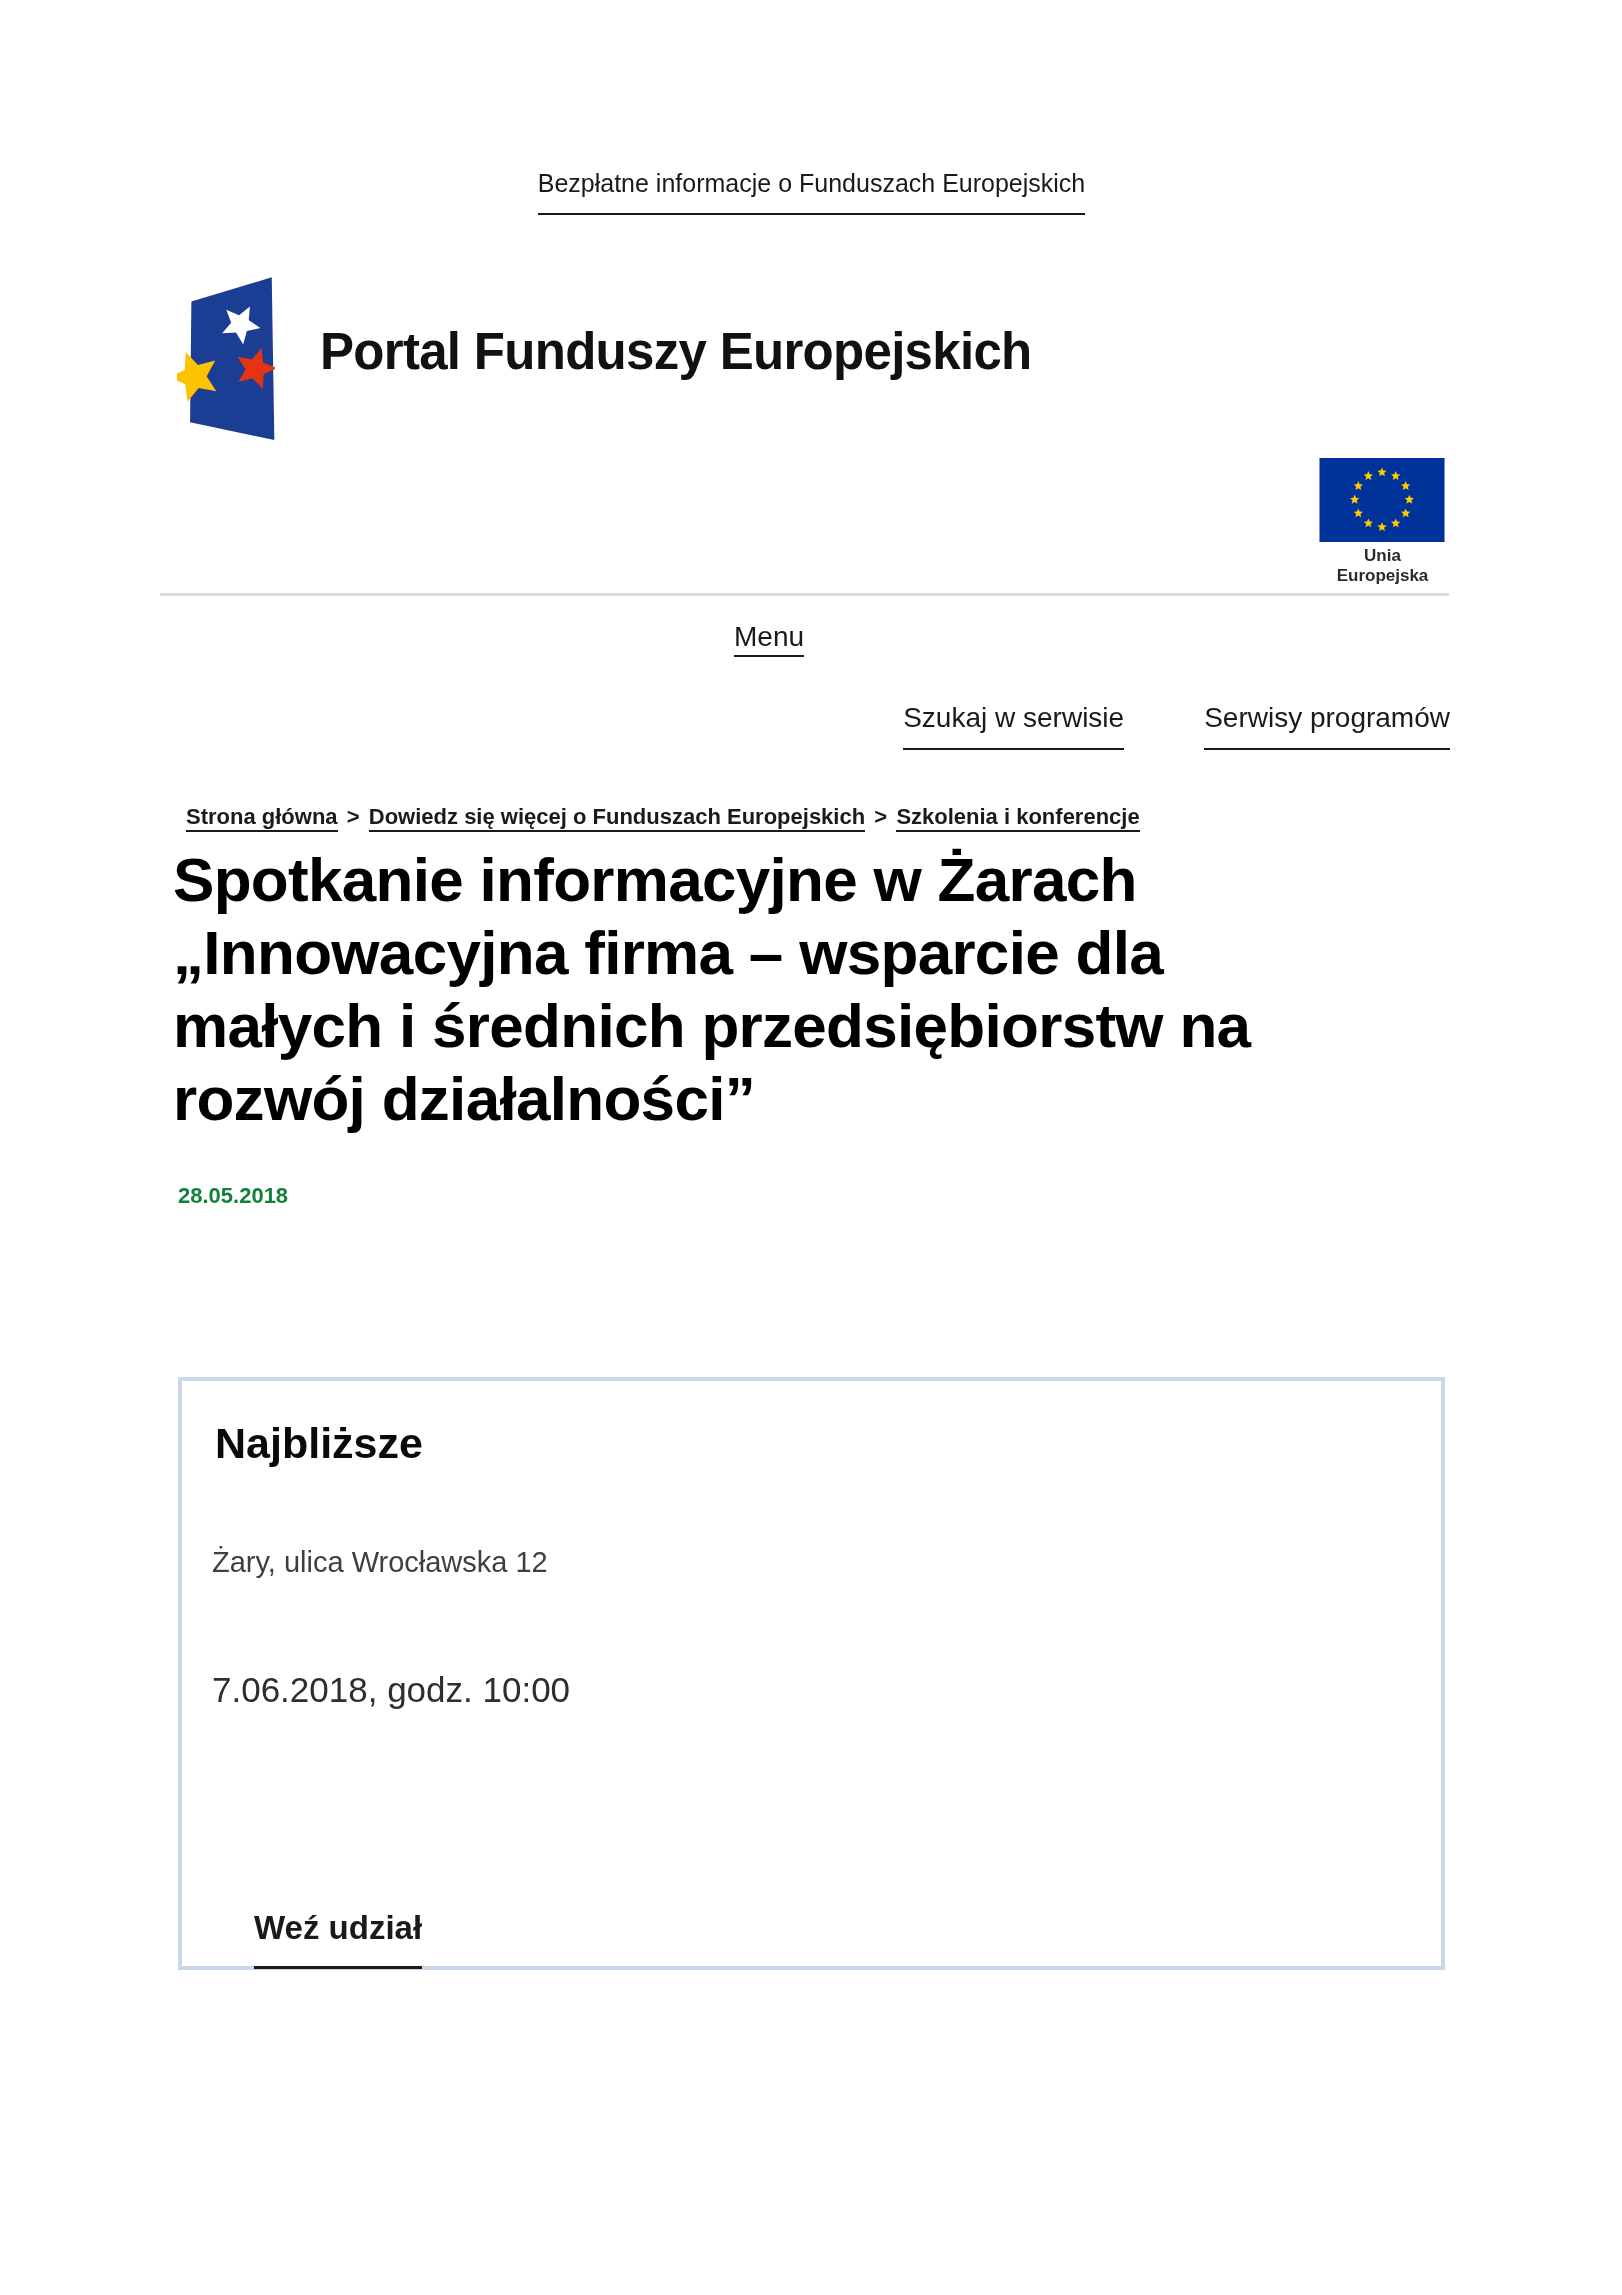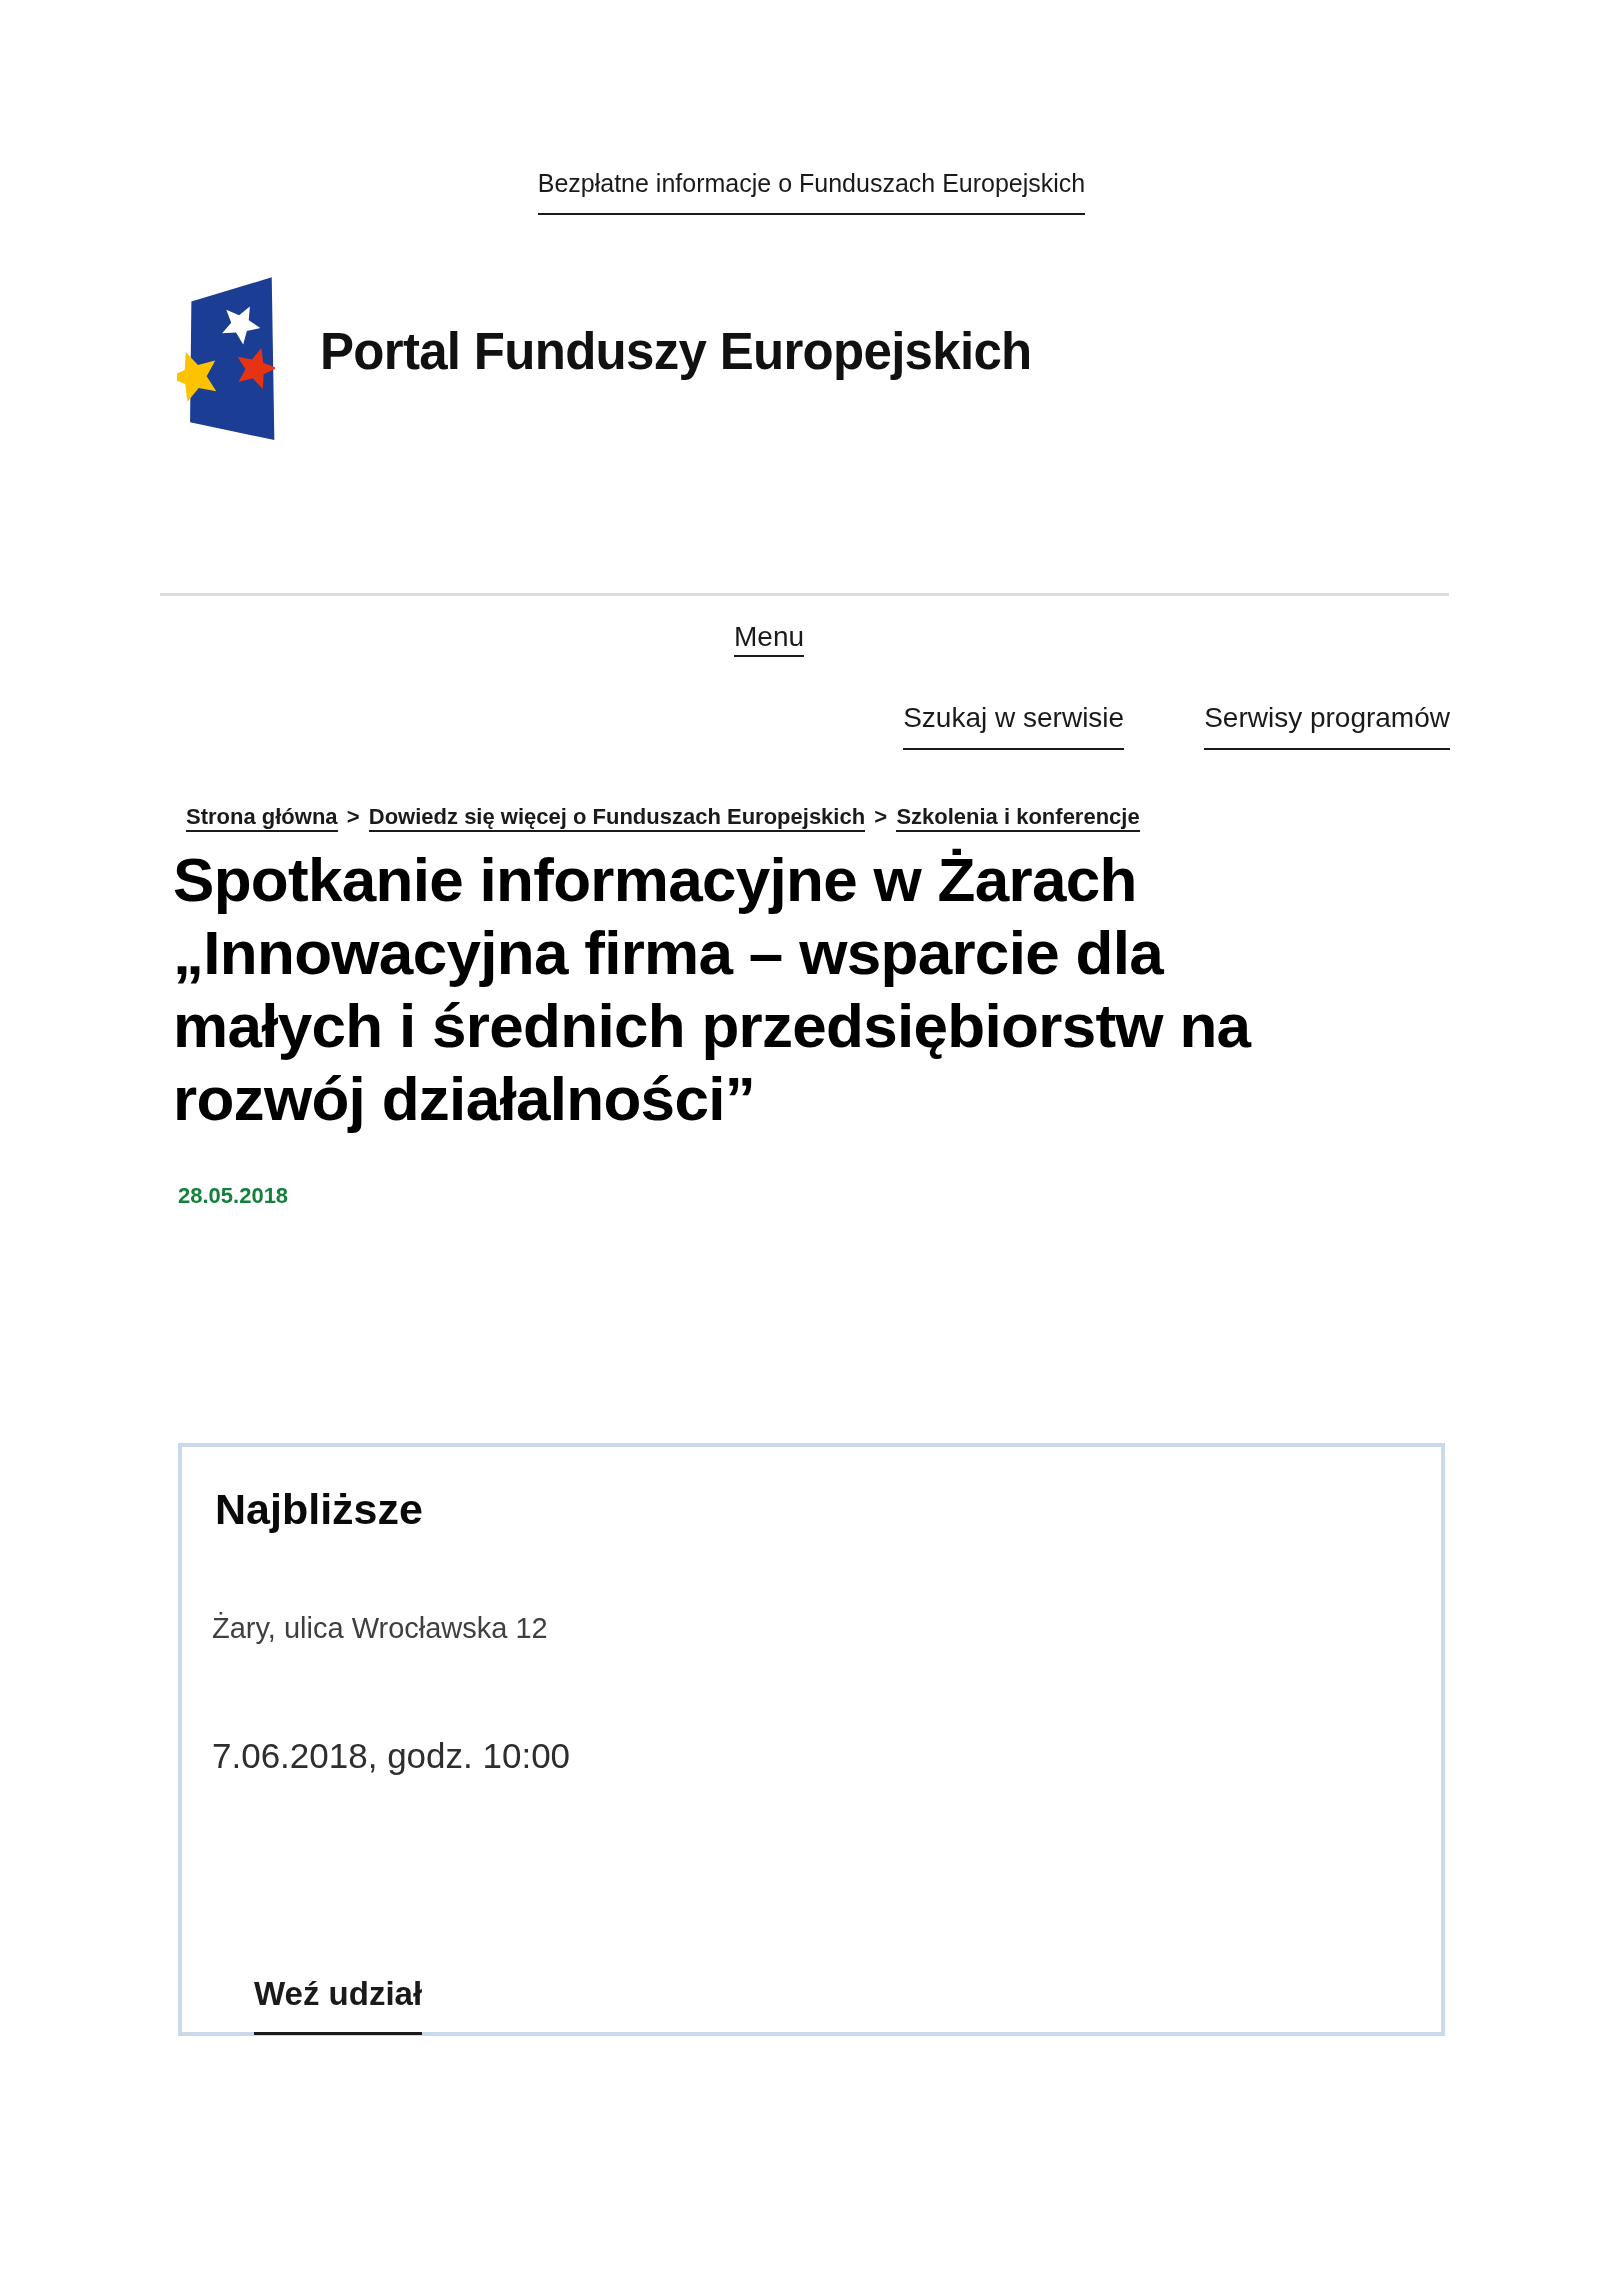--- a/index.html
+++ b/index.html
@@ -53,21 +53,21 @@
   
   .page-title{
     position:absolute; top:843px; left:173px; width:1283px;
     font-size:62px; font-weight:700; color:#000;
     line-height:73px; letter-spacing:-0.7px;
   }
   
   .pub-date{ position:absolute; top:1183px; left:178px; font-size:22px; font-weight:700; color:#15803d; }
   
   .event-box{
-    position:absolute; top:1443px; left:178px; width:1267px; height:593px;
+    position:absolute; top:1377px; left:178px; width:1267px; height:593px;
     box-sizing:border-box; border:4.6px solid #c9d9eb; background:#ffffff;
   }
   .event-heading{ position:absolute; top:38px; left:33px; font-size:43px; font-weight:700; color:#0a0a0a; }
   .event-location{ position:absolute; top:165px; left:30px; font-size:29px; color:#3f3f3f; }
   .event-datetime{ position:absolute; top:289px; left:30px; font-size:35px; color:#2e2e2e; }
   .event-cta{ position:absolute; top:528px; left:72px; font-size:33px; font-weight:700; }
   .event-cta .ulink{ border-bottom-width:3.3px; padding-bottom:20px; }
 </style>
 </head>
 <body>
@@ -84,20 +84,40 @@
         <polygon id="star5" points="0,-1 0.270,-0.372 0.951,-0.309 0.437,0.142 0.588,0.809 0,0.46 -0.588,0.809 -0.437,0.142 -0.951,-0.309 -0.270,-0.372"></polygon>
       </defs>
       <polygon points="22,37 145,0 149,249 20,222" fill="#1b3e94"></polygon>
       <use href="#star5" transform="translate(97,72) rotate(28) scale(31)" fill="#ffffff"></use>
       <use href="#star5" transform="translate(120,140) rotate(160) scale(33)" fill="#e63312"></use>
       <use href="#star5" transform="translate(27,152) rotate(-20) scale(40)" fill="#fdc300"></use>
     </svg>
     <div class="logo-text">Portal Funduszy Europejskich</div>
   </div>
 
+  <div class="eu-block">
+    <svg class="eu-flag" viewBox="0 0 192 129" aria-hidden="true">
+      <rect x="0" y="0" width="192" height="129" fill="#003399"></rect>
+      <g fill="#ffcc00">
+        <use href="#star5" transform="translate(96,22) scale(7.5)"></use>
+        <use href="#star5" transform="translate(117,27.6) scale(7.5)"></use>
+        <use href="#star5" transform="translate(132.4,43) scale(7.5)"></use>
+        <use href="#star5" transform="translate(138,64) scale(7.5)"></use>
+        <use href="#star5" transform="translate(132.4,85) scale(7.5)"></use>
+        <use href="#star5" transform="translate(117,100.4) scale(7.5)"></use>
+        <use href="#star5" transform="translate(96,106) scale(7.5)"></use>
+        <use href="#star5" transform="translate(75,100.4) scale(7.5)"></use>
+        <use href="#star5" transform="translate(59.6,85) scale(7.5)"></use>
+        <use href="#star5" transform="translate(54,64) scale(7.5)"></use>
+        <use href="#star5" transform="translate(59.6,43) scale(7.5)"></use>
+        <use href="#star5" transform="translate(75,27.6) scale(7.5)"></use>
+      </g>
+    </svg>
+    <div class="eu-caption">Unia Europejska</div>
+  </div>
 
   <div class="divider"></div>
 
   <div class="menu-wrap">
     <a class="ulink">Menu</a>
   </div>
 
   <div class="nav-links">
     <a class="ulink">Szukaj w serwisie</a>
     <a class="ulink">Serwisy programów</a>

